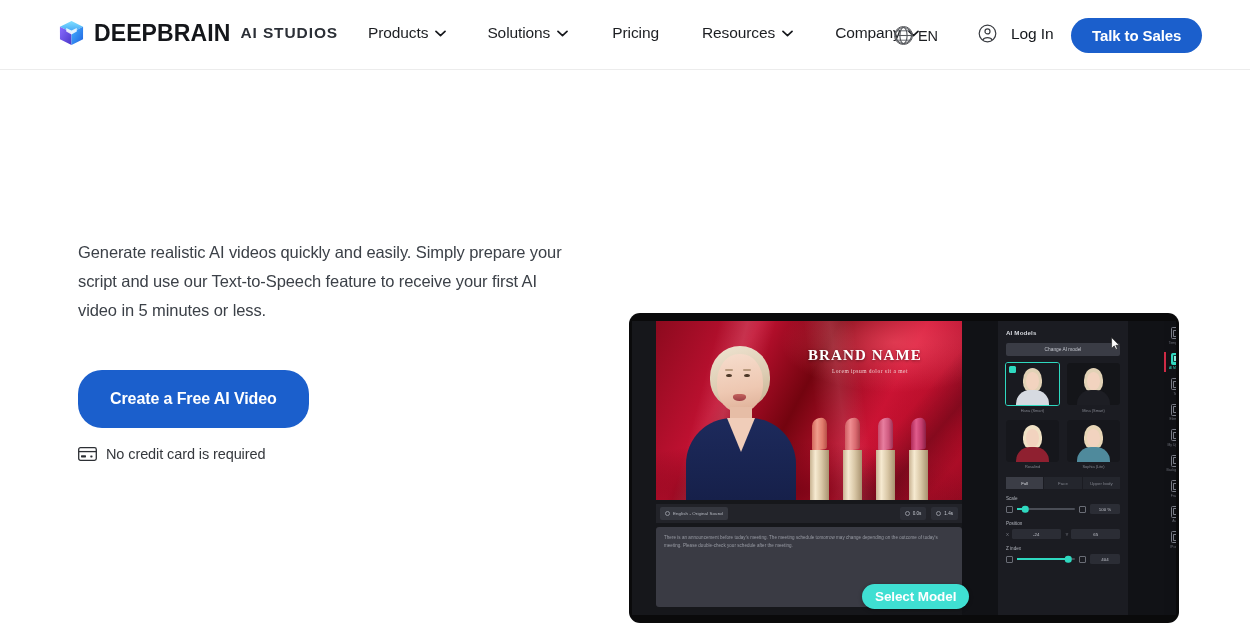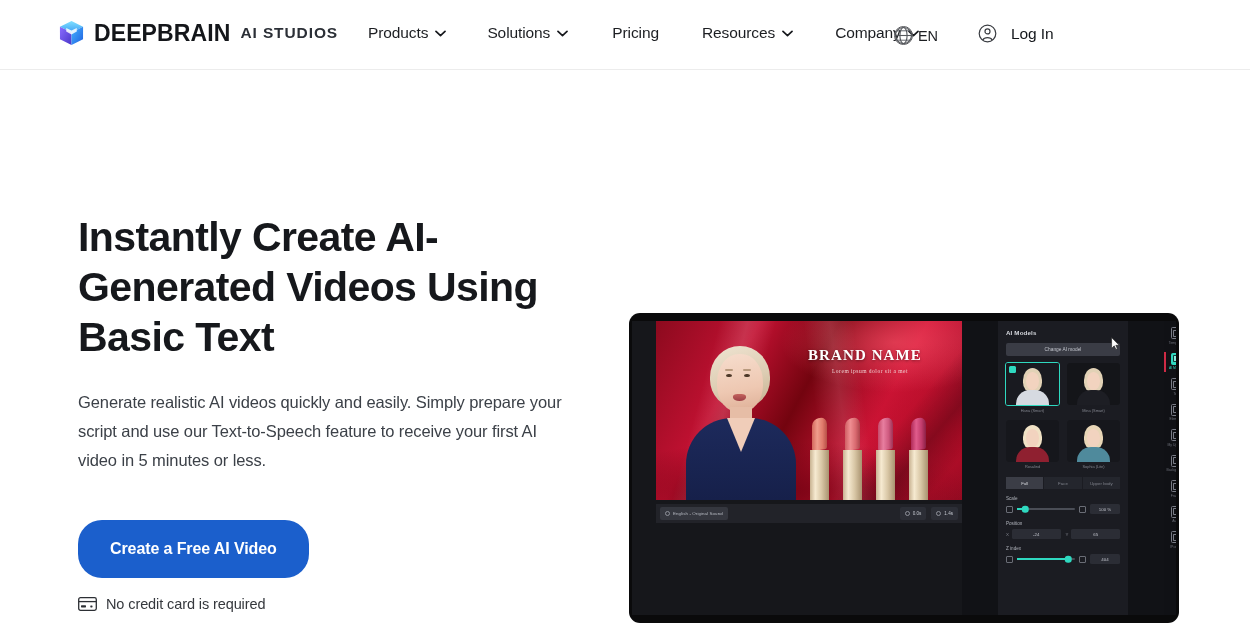--- a/index.html
+++ b/index.html
@@ -731,28 +731,28 @@
 
   <div class="login">
     <svg class="user-icon" viewBox="0 0 19 19">
       <circle cx="9.5" cy="9.5" r="8.3" fill="none" stroke="#3a3d42" stroke-width="1.2"></circle>
       <circle cx="9.5" cy="7.4" r="2.5" fill="none" stroke="#3a3d42" stroke-width="1.2"></circle>
       <path d="M4.6 16.1 a5.4 4.4 0 0 1 9.8 0" fill="none" stroke="#3a3d42" stroke-width="1.2"></path>
     </svg>
     <span class="login-label">Log In</span>
   </div>
 
+  <button class="cta-sales">Talk to Sales</button>
 
   <div class="ring-cursor"></div>
 </div>
 
 <div class="hero">
 
   <div class="hero-left">
-    <h1 class="headline">Instantly Create AI-Generated Videos Using Basic Text</h1>
     <p class="subcopy">Generate realistic AI videos quickly and easily. Simply prepare your script and use our Text-to-Speech feature to receive your first AI video in 5 minutes or less.</p>
     <button class="cta-primary">Create a Free AI Video</button>
     <div class="nocard">
       <svg class="card-icon" viewBox="0 0 19 14">
         <rect x="0.7" y="0.7" width="17.6" height="12.6" rx="1.8" fill="none" stroke="#2c2f34" stroke-width="1.3"></rect>
         <line x1="0.7" y1="4.6" x2="18.3" y2="4.6" stroke="#2c2f34" stroke-width="1.3"></line>
         <rect x="3" y="8.2" width="5" height="2.2" rx="0.6" fill="#2c2f34"></rect>
         <rect x="12.3" y="8.4" width="2.2" height="2" rx="0.6" fill="#2c2f34"></rect>
       </svg>
       <span class="nocard-label">No credit card is required</span>
@@ -812,20 +812,24 @@
           <div class="time-chip">
             <div class="dot-ico"></div>
             <span class="t">0.0s</span>
           </div>
           <div class="time-chip">
             <div class="dot-ico"></div>
             <span class="t">1.4s</span>
           </div>
         </div>
 
+        <div class="script-box">
+          <div class="script-text">There is an announcement before today's meeting. The meeting schedule tomorrow may change depending on the outcome of today's meeting. Please double-check your schedule after the meeting.</div>
+          <div class="select-model">Select Model</div>
+        </div>
       </div>
 
       <div class="props">
         <div class="props-title">AI Models</div>
         <div class="change-model">Change AI model</div>
 
         <div class="model-grid">
           <div class="model-cell sel">
             <div class="model-thumb">
               <div class="sel-dot"></div>

